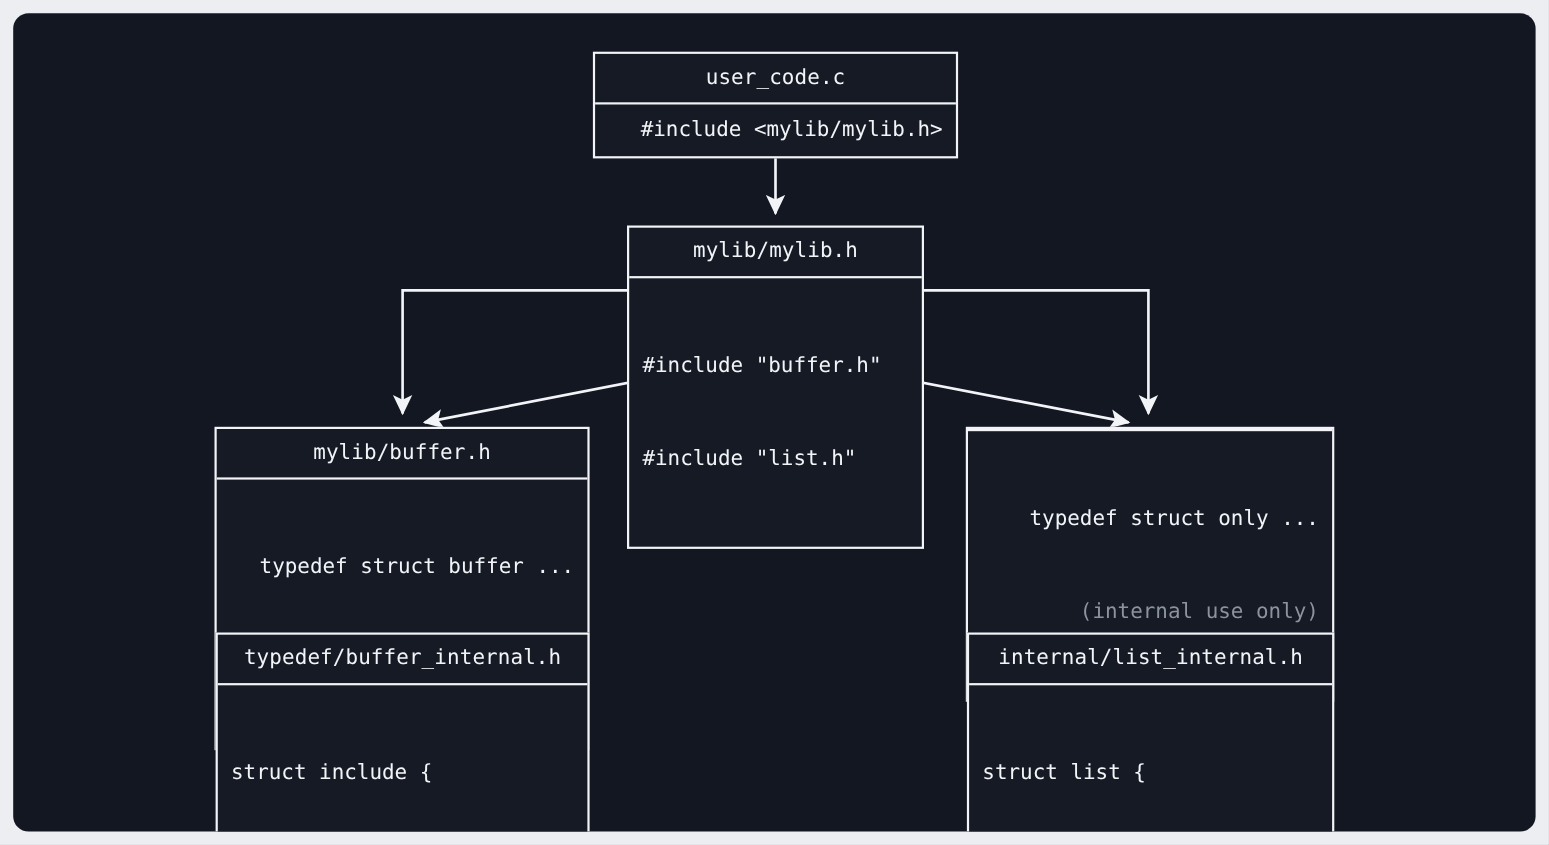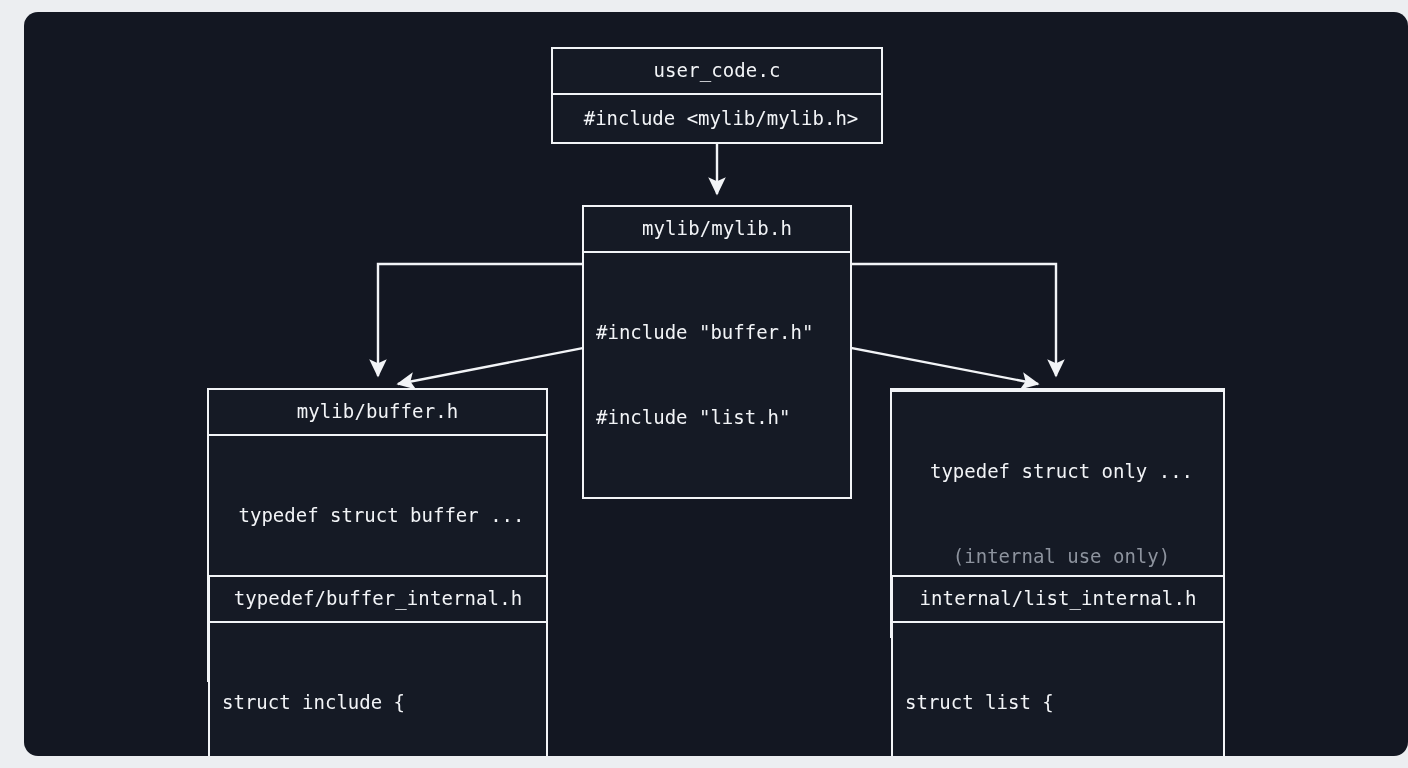--- a/index.html
+++ b/index.html
@@ -9,21 +9,21 @@
     background: #eceef1;
   }
   body {
     width: 1408px;
     height: 768px;
     overflow: hidden;
     font-family: "DejaVu Sans Mono", "Liberation Mono", monospace;
   }
   #canvas {
     position: absolute;
-    left: 24px;
+    left: 12px;
     top: 12px;
     width: 1384px;
     height: 744px;
     background: #131722;
     border-radius: 14px;
     overflow: hidden;
   }
   #svg-layer {
     position: absolute;
     left: 0;
@@ -52,21 +52,21 @@
     height: 2px;
     background: #f2f4f7;
   }
   .node-body {
     color: #f2f4f7;
     font-size: 19px;
     line-height: 1.48;
     padding: 9px 12px 10px 12px;
     white-space: pre;
   }
-  .body-center { text-align: center; padding-left: 20px; }
+  .body-center { text-align: right; padding-left: 20px; }
   .body-left   { text-align: left; }
   .muted { color: #8d939e; }
 
   
   #node-user-code      { left: 527px;  top: 35px;  width: 332px; }
   #node-mylib-h        { left: 558px;  top: 193px; width: 270px; }
   #node-buffer-h       { left: 183px;  top: 376px; width: 341px; }
   #node-list-h         { left: 866px;  top: 376px; width: 335px; }
   #node-buffer-internal{ left: 184px;  top: 563px; width: 340px; }
   #node-list-internal  { left: 867px;  top: 563px; width: 334px; }

